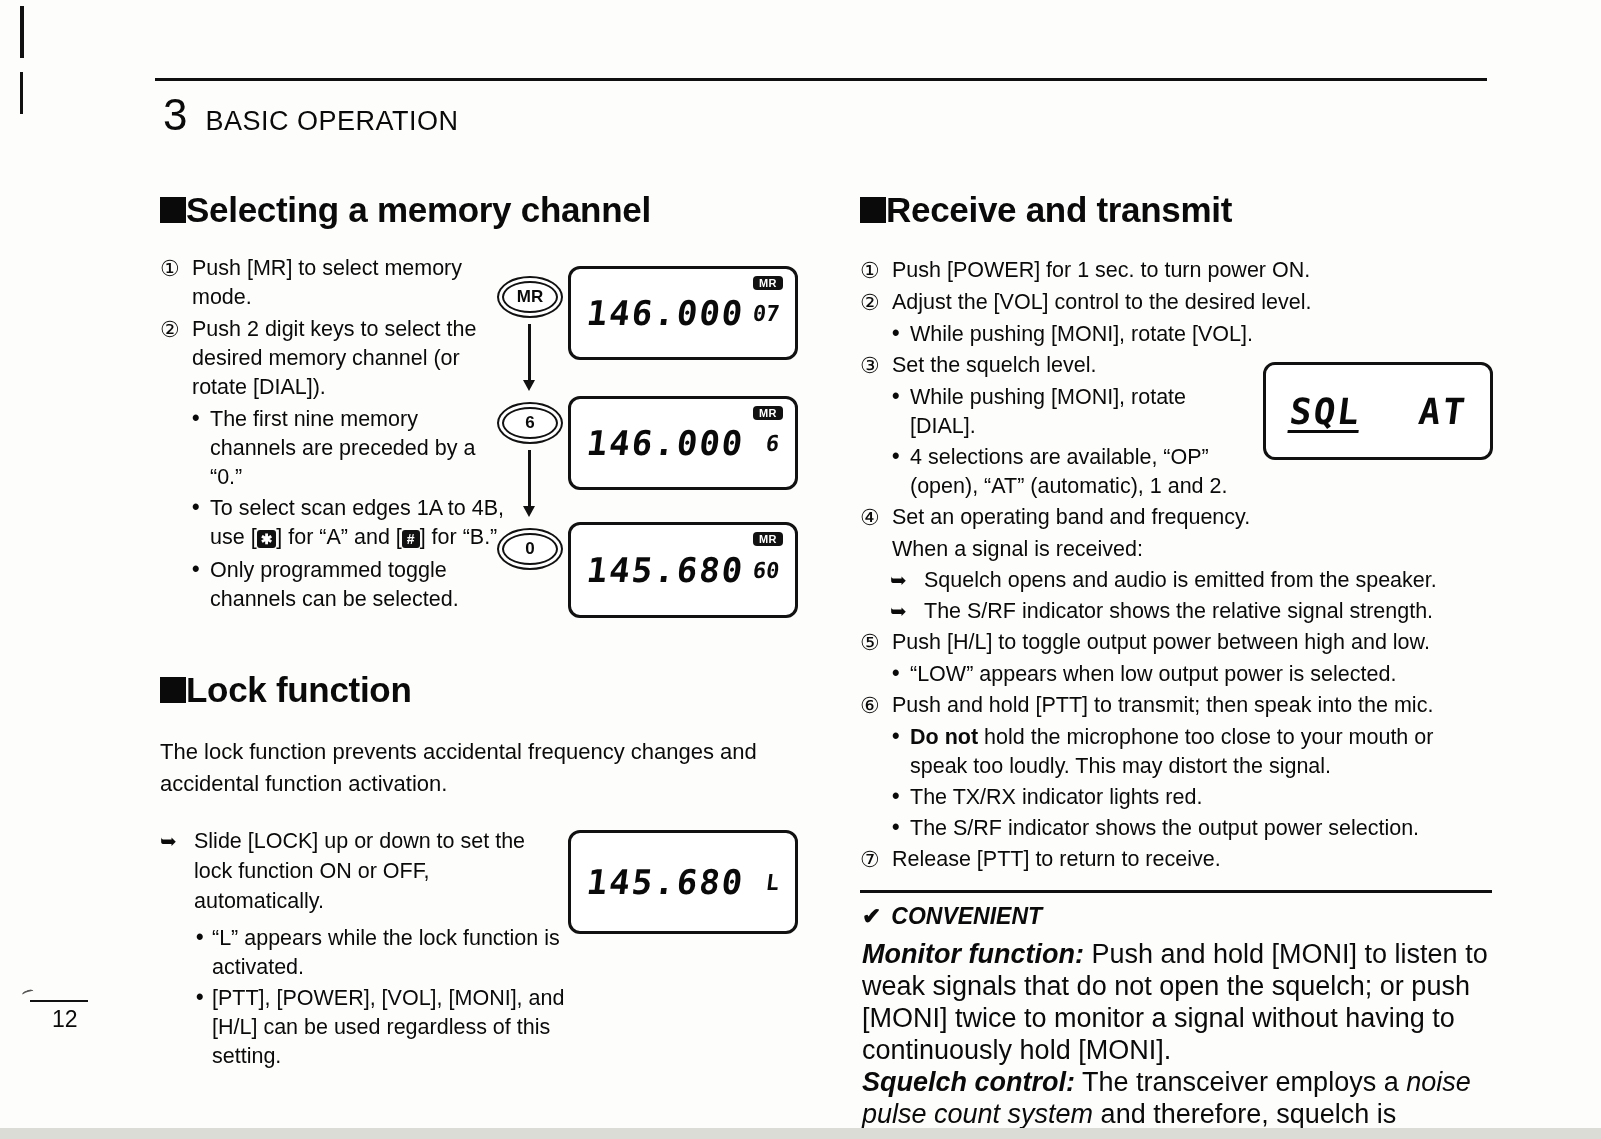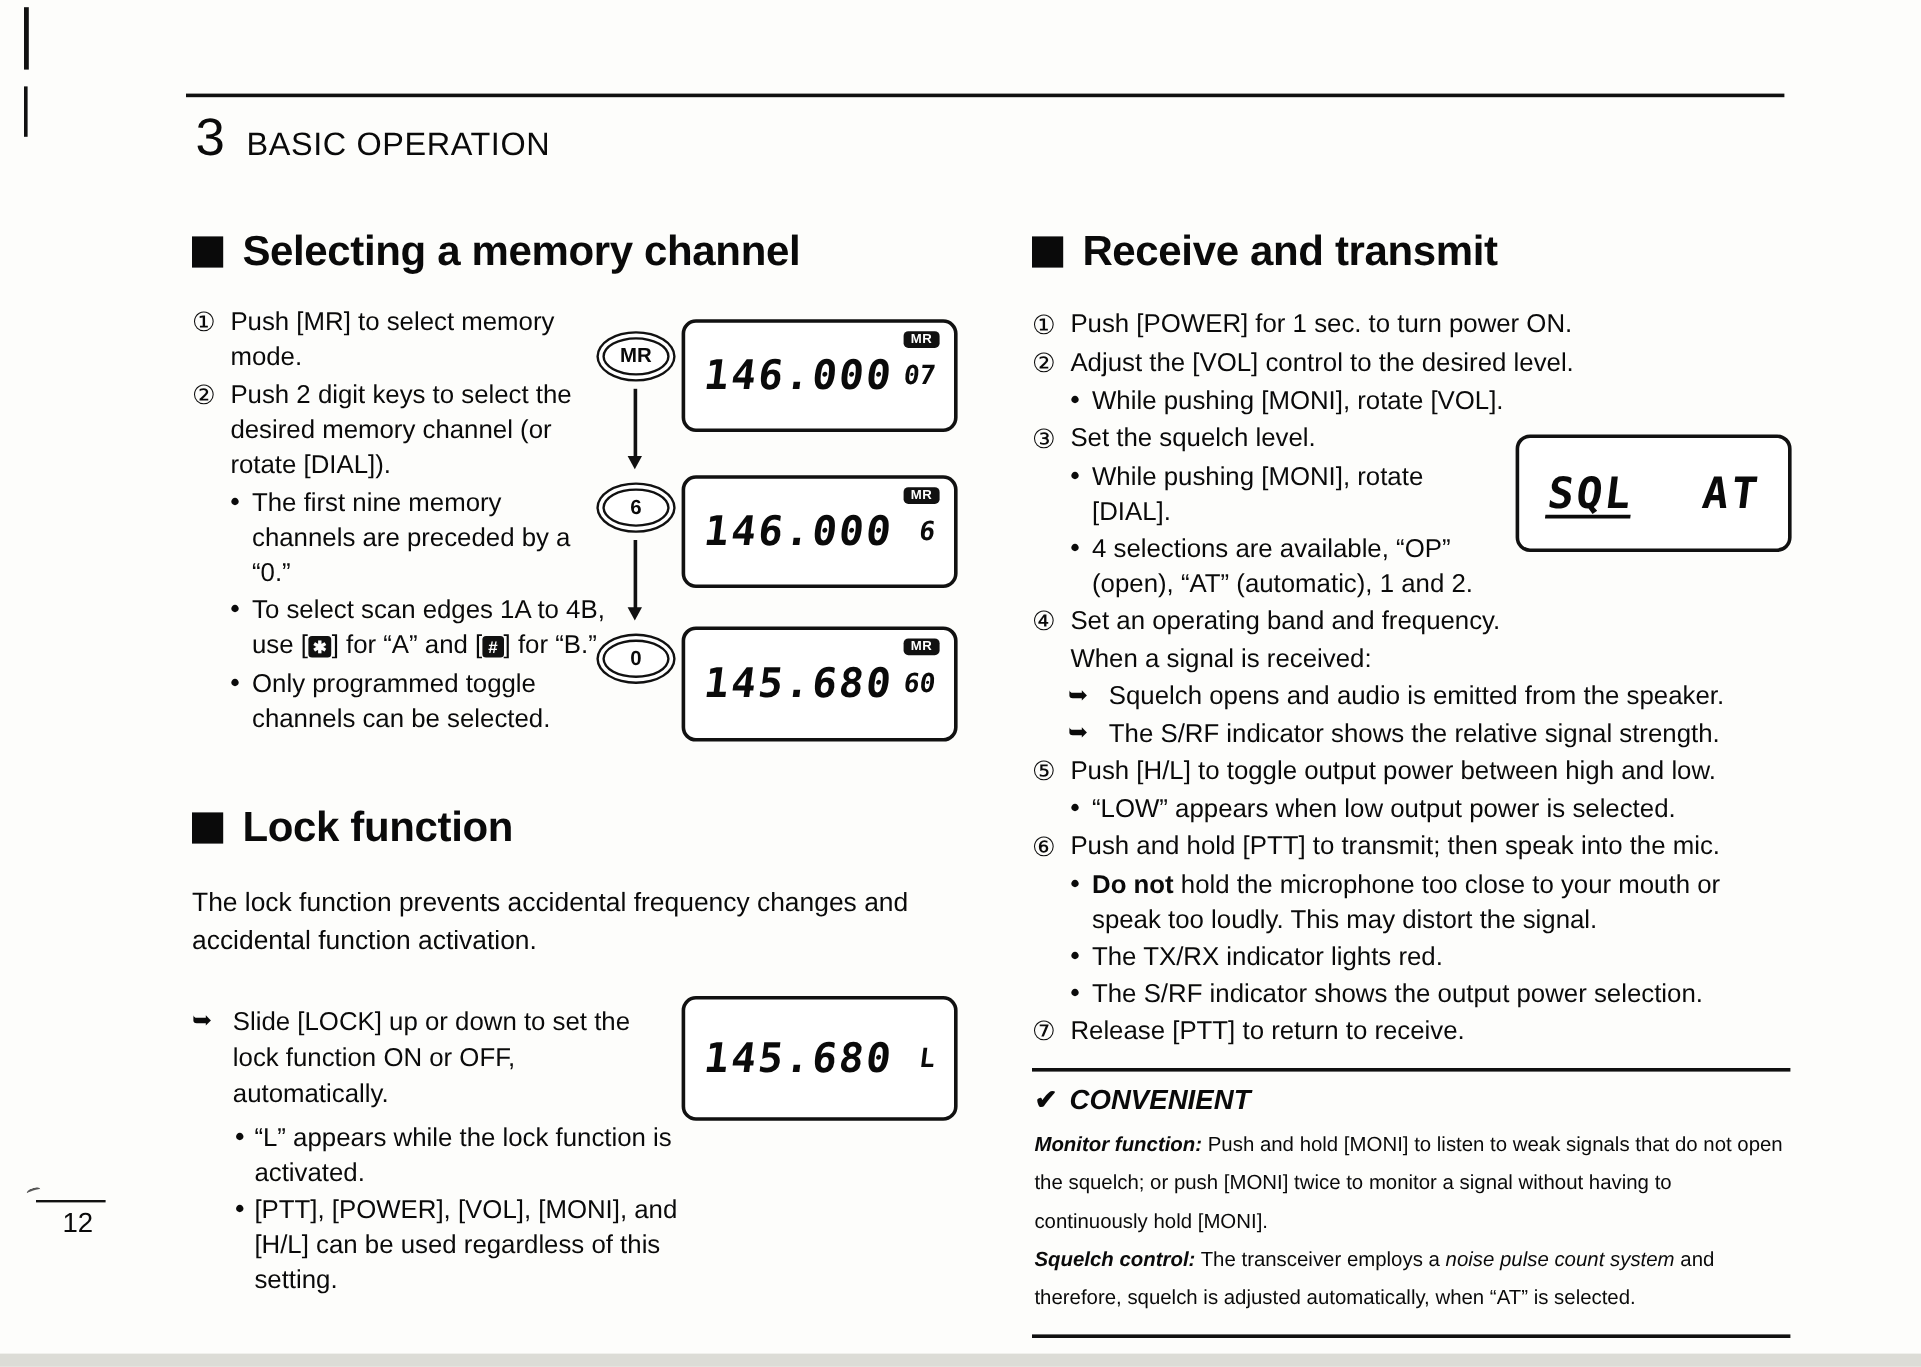--- a/index.html
+++ b/index.html
@@ -20,21 +20,21 @@
 
   .top-rule { position:absolute; left:155px; top:78px; width:1332px; height:3px; background:#101010; }
 
   .chapter { position:absolute; left:163px; top:90px; display:flex; align-items:baseline; gap:18px; }
   .ch-num   { font-size:44px; font-weight:400; }
   .ch-title { font-size:27px; font-weight:400; letter-spacing:0.5px; }
 
   .col-left  { position:absolute; left:160px; top:190px; width:648px; }
   .col-right { position:absolute; left:860px; top:190px; width:632px; }
 
-  .sec-title { display:flex; align-items:center; gap:16px; font-size:35px; font-weight:bold; letter-spacing:-0.3px; }
+  .sec-title { display:flex; align-items:center; gap:0; font-size:35px; font-weight:bold; letter-spacing:-0.3px; }
   .sq { width:26px; height:26px; background:#0a0a0a; flex:0 0 auto; }
 
   .body-text, .step, .bullet, .arrow-item, .plain { font-size:21.5px; line-height:29px; }
 
   .step { position:relative; padding-left:32px; margin-bottom:3px; }
   .step .num { position:absolute; left:0; top:0; font-size:22px; }
   .bullet { position:relative; padding-left:50px; margin-bottom:2px; }
   .bullet .dot { position:absolute; left:32px; top:-1px; font-weight:bold; }
   .plain { padding-left:32px; margin-bottom:2px; }
   .arrow-item { position:relative; padding-left:64px; margin-bottom:2px; }
@@ -70,41 +70,41 @@
   .lcd .badge { position:absolute; top:7px; right:12px; background:#111; color:#fff;
                 font-size:11px; font-weight:bold; padding:1px 6px; border-radius:4px;
                 letter-spacing:0.5px; }
   .lcd-d1 { left:408px; top:76px;  width:230px; height:94px; }
   .lcd-d2 { left:408px; top:206px; width:230px; height:94px; }
   .lcd-d3 { left:408px; top:332px; width:230px; height:96px; }
 
   
   .lock-section { position:relative; margin-top:22px; }
   .lock-section .sec-title { margin-bottom:26px; }
-  .lock-intro { font-size:22px; line-height:32px; width:648px; margin-bottom:36px; }
+  .lock-intro { font-size:22px; line-height:32px; width:648px; margin-bottom:26px; }
   .lock-step { position:relative; padding-left:34px; width:400px; font-size:21.5px; line-height:30px; margin-bottom:8px; }
   .lock-step .arr { position:absolute; left:0; top:0; font-size:20px; }
   .lock-bullets { width:420px; }
   .lock-bullets .bullet { padding-left:52px; }
   .lock-bullets .bullet .dot { left:36px; }
   .lcd-lock { left:408px; top:160px; width:230px; height:104px; }
 
   
   .col-right { position:relative; }
   .col-right .sec-title { margin-bottom:26px; }
   .narrow { width:392px; }
   .lcd-sql { left:403px; top:172px; width:230px; height:98px; justify-content:space-between; padding:0 24px; }
   .lcd-sql .freq { font-size:36px; }
   .sql-label { text-decoration: underline; text-underline-offset:6px; }
 
   .convenient { margin-top:16px; border-top:3px solid #101010; border-bottom:3px solid #101010;
                 padding:10px 2px 14px 2px; }
   .conv-title { font-size:23px; font-weight:bold; font-style:italic; margin-bottom:8px; }
   .conv-title .check { margin-right:10px; font-style:normal; }
-  .conv-p { font-size:17px; line-height:32px; }
+  .conv-p { font-size:27px; line-height:32px; }
   .lead { font-weight:bold; font-style:italic; }
   .ital { font-style:italic; }
 
   
   .pageno { position:absolute; left:30px; top:1000px; }
   .pn-mark { position:absolute; left:-8px; top:-10px; width:12px; height:6px;
              border-top:2px solid #555; border-radius:50%; transform:rotate(-18deg); }
   .pn-line { width:58px; height:2px; background:#111; }
   .pn-text { font-size:23px; margin-top:4px; padding-left:22px; }
 </style>

